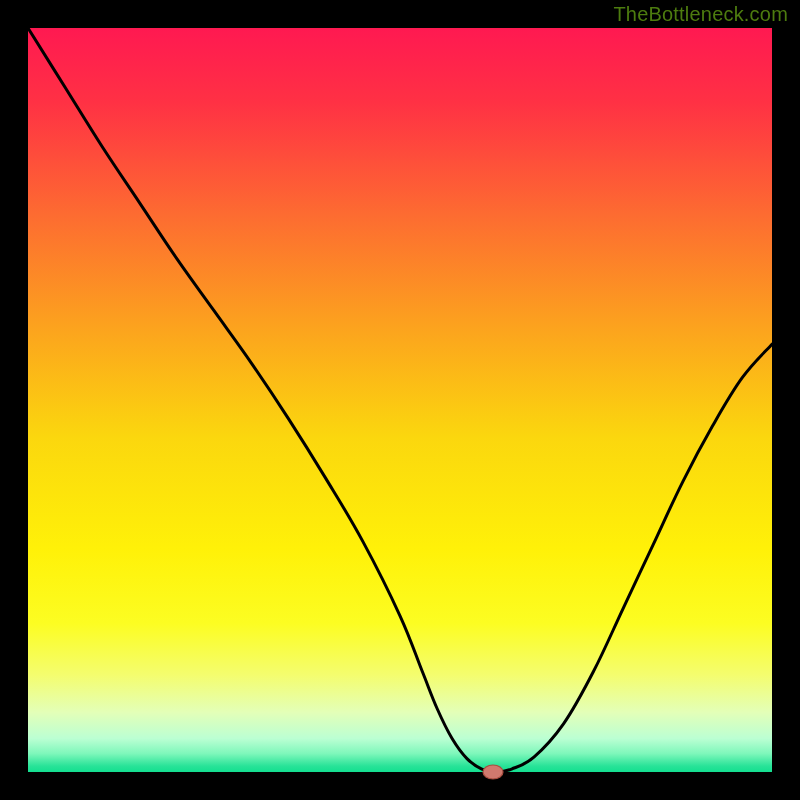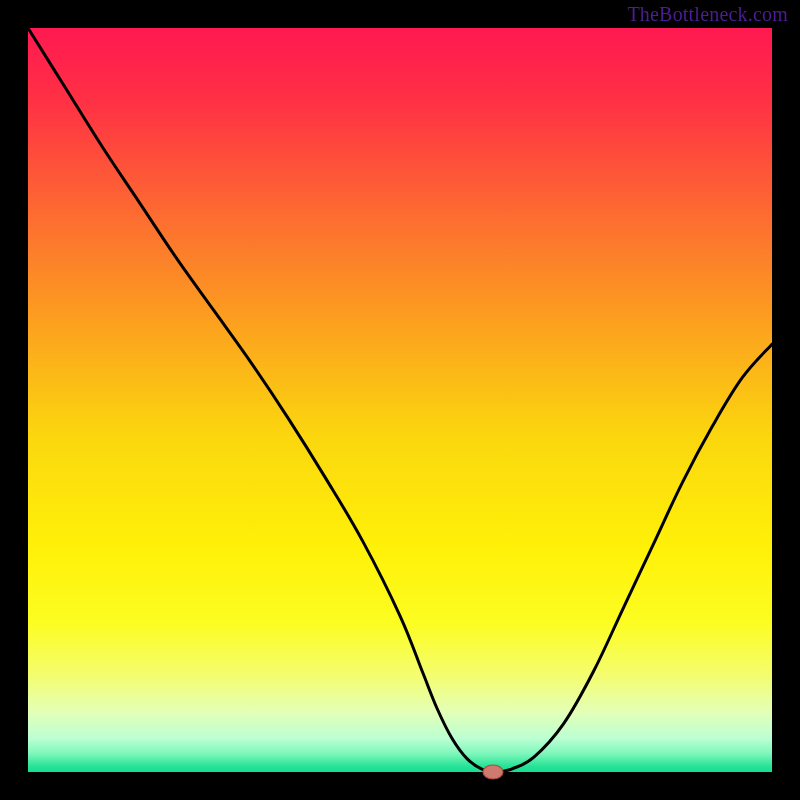--- a/index.html
+++ b/index.html
@@ -11,23 +11,23 @@
   }
   .chart-container {
     width: 800px;
     height: 800px;
     position: relative;
   }
   .watermark {
     position: absolute;
     top: 3px;
     right: 12px;
-    font-family: Liberation Serif, serif;
+    font-family: Liberation Sans, sans-serif;
     font-size: 20px;
-    color: #4c1d95;
+    color: #4d7c0f;
     font-weight: 500;
     letter-spacing: 0.2px;
   }
   svg {
     display: block;
   }
 </style>
 </head>
 <body>
 

